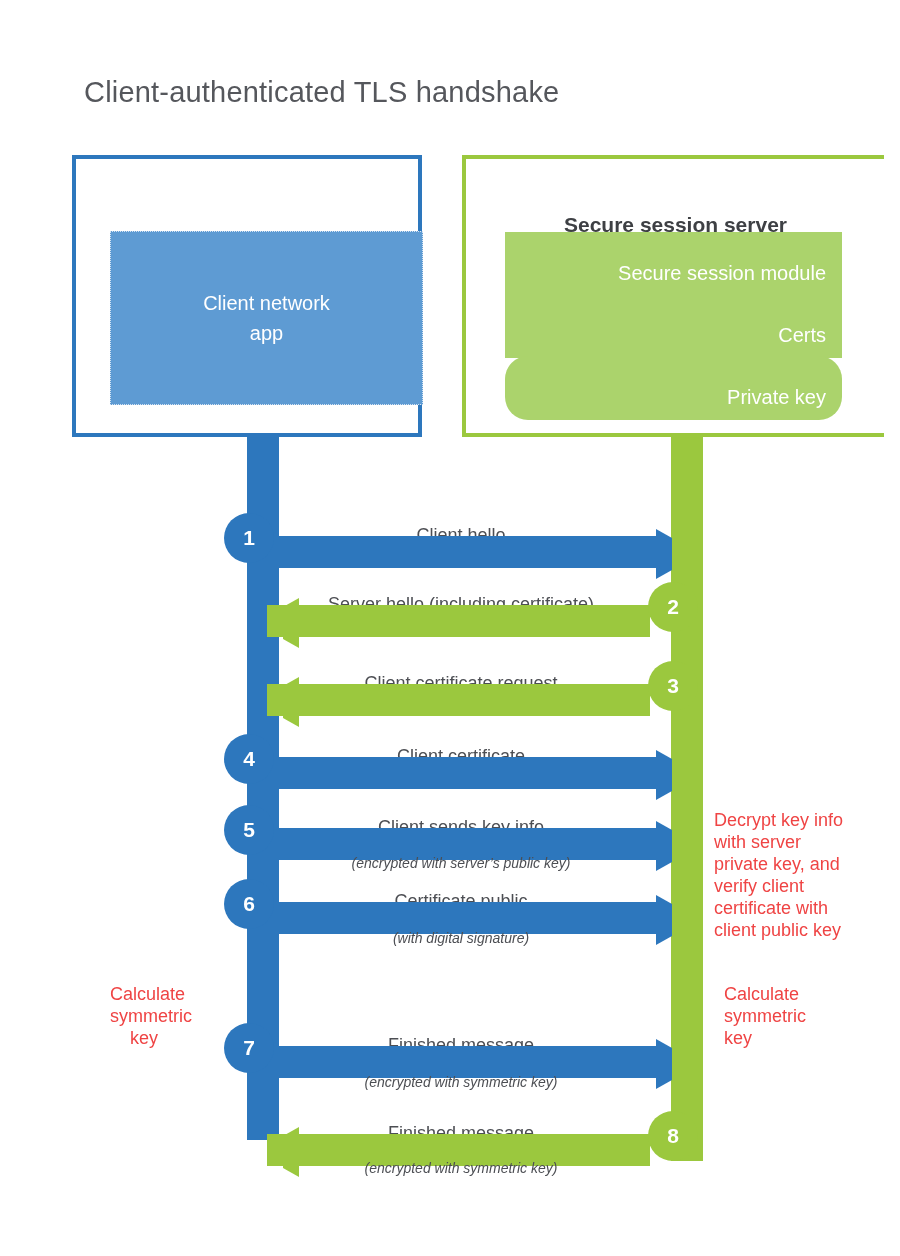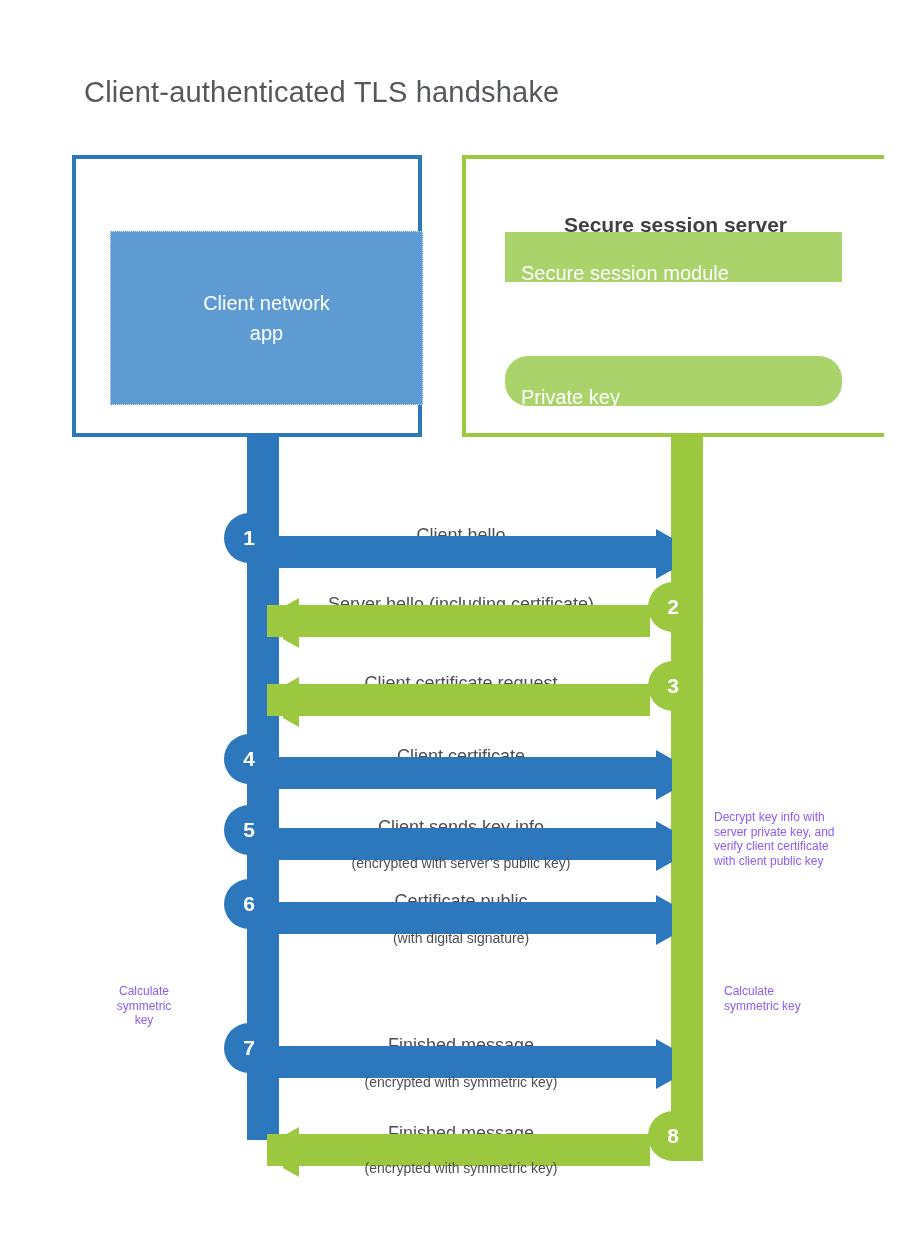--- a/index.html
+++ b/index.html
@@ -14,22 +14,22 @@
   .actor-box { position:absolute; top:123px; height:282px; background:#fff; border-width:4px; border-style:solid; }
   .client-box { left:40px; width:350px; border-color:var(--blue); }
   .server-box { left:430px; width:427px; border-color:var(--green); }
   .actor-title { margin-top:22px; text-align:center; font-size:21px; font-weight:700; color:#3e4044; }
 
   .client-app { position:absolute; left:34px; top:72px; width:313px; height:174px;
                 background:var(--blue-fill); border:1px dotted #d4e3f3;
                 display:flex; align-items:center; justify-content:center; }
   .client-app span { display:block; width:180px; text-align:center; color:#fff; font-size:20px; line-height:1.5; }
 
-  .server-bar { position:absolute; left:39px; width:337px; height:50px; background:var(--green-fill);
-                color:#fff; font-size:20px; text-align:left; line-height:50px; }
+  .server-bar { position:absolute; left:39px; width:337px; height:64px; background:var(--green-fill);
+                color:#fff; font-size:20px; text-align:right; line-height:50px; }
   .bar-1 { top:73px; } .bar-2 { top:135px; } .bar-3 { top:197px;border-radius:23px; }
 
   
   .lifeline { position:absolute; width:5px; z-index:1; }
   .blue-line { left:215px; top:403px; height:705px; background:var(--blue); }
   .green-line { left:639px; top:403px; height:726px; background:var(--green); }
 
   
   .circle { position:absolute; width:50px; height:50px; border-radius:50%; z-index:3;
             color:#fff; font-weight:700; font-size:21px;
@@ -41,44 +41,45 @@
   .bar-blue { left:242px; width:382px; background:var(--blue); }
   .bar-green { left:235px; width:383px; background:var(--green); }
   .tri { position:absolute; width:0; height:0; z-index:2;
          border-top:9px solid transparent; border-bottom:9px solid transparent; }
   .tri-right { left:624px; border-left:16px solid var(--blue); }
   .tri-left { left:219px; border-right:16px solid var(--green); }
 
   .msg { position:absolute; left:234px; width:390px; text-align:center;
          font-size:18px; color:#4c4e53; z-index:2; }
   .sub { position:absolute; left:234px; width:390px; text-align:center;
-         font-size:14px; color:#4c4e53; z-index:2; }
+         font-size:14px; color:#4c4e53; z-index:2;font-style:italic; }
 
   
-  .note { position:absolute; font-size:12px; color:#8b5cf6; line-height:1.22; z-index:2; }
+  .note { position:absolute; font-size:18px; color:#ef4444; line-height:1.22; z-index:2; }
   .note-decrypt { left:666px; top:762px; width:165px; text-align:left; }
   .note-calc-left { left:62px; top:936px; width:100px; text-align:center; }
   .note-calc-right { left:676px; top:936px; width:110px; text-align:left; }
 </style>
 </head>
 <body>
 
 <div class="canvas">
 
   <div class="page-title">Client-authenticated TLS handshake</div>
 
   <div class="actor-box client-box">
     <div class="client-app">
       <span>Client network app</span>
     </div>
   </div>
 
   <div class="actor-box server-box">
     <div class="actor-title">Secure session server</div>
     <div class="server-bar bar-1">Secure session module</div>
+    <div class="server-bar bar-2">Certs</div>
     <div class="server-bar bar-3">Private key</div>
   </div>
 
   <div class="lifeline blue-line"></div>
   <div class="lifeline green-line"></div>
 
   <div class="msg" style="top:477px;">Client hello</div>
   <div class="bar bar-blue" style="top:504px;"></div>
   <div class="tri tri-right" style="top:497px;"></div>
   <div class="circle c-blue" style="top:481px;">1</div>

